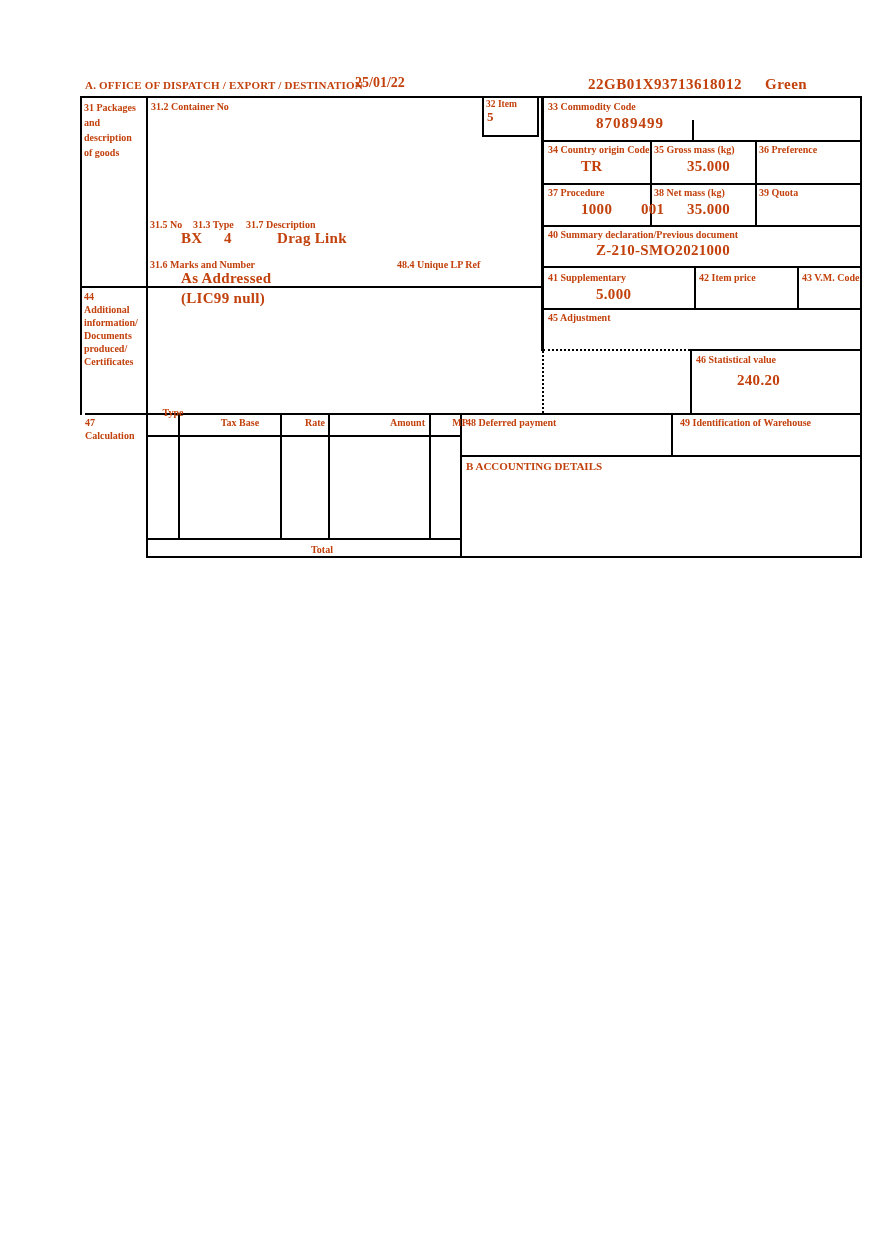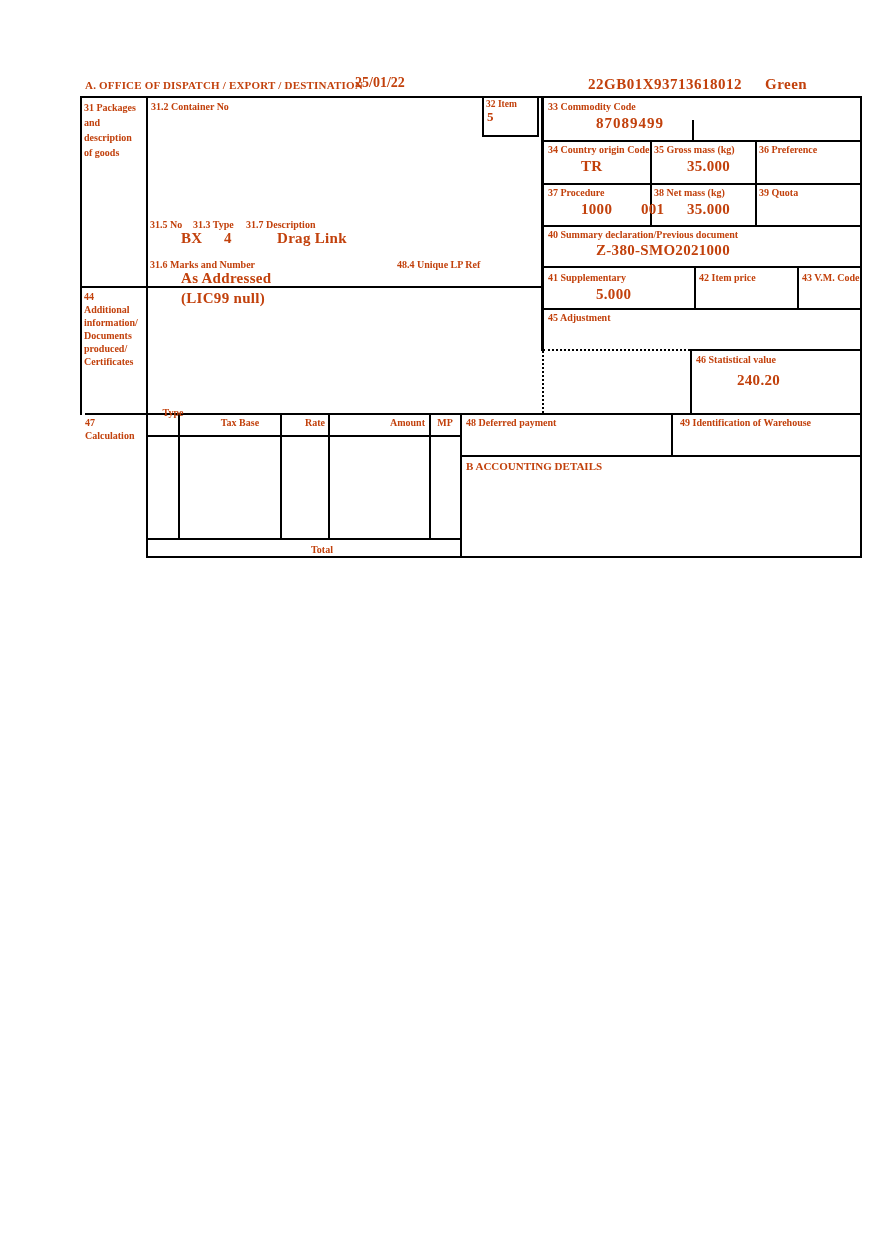--- a/index.html
+++ b/index.html
@@ -102,39 +102,39 @@
   <div class="lbl" style="left:759px;top:144px;">36 Preference</div>
 
   <div class="lbl" style="left:548px;top:187px;">37 Procedure</div>
   <div class="val" style="left:550px;top:201px;">1000</div>
   <div class="val" style="left:610px;top:201px;">001</div>
   <div class="lbl" style="left:654px;top:187px;">38 Net mass (kg)</div>
   <div class="val" style="left:656px;top:201px;">35.000</div>
   <div class="lbl" style="left:759px;top:187px;">39 Quota</div>
 
   <div class="lbl" style="left:548px;top:229px;">40 Summary declaration/Previous document</div>
-  <div class="val" style="left:565px;top:242px;">Z-380-SMO2021000</div>
+  <div class="val" style="left:565px;top:242px;">Z-210-SMO2021000</div>
 
   <div class="lbl" style="left:548px;top:272px;">41 Supplementary</div>
   <div class="val" style="left:565px;top:286px;">5.000</div>
   <div class="lbl" style="left:699px;top:272px;">42 Item price</div>
   <div class="lbl" style="left:802px;top:272px;">43 V.M. Code</div>
 
   <div class="lbl" style="left:548px;top:312px;">45 Adjustment</div>
 
   <div class="lbl" style="left:696px;top:354px;">46 Statistical value</div>
   <div class="val" style="left:706px;top:372px;">240.20</div>
 
   <div class="lbl" style="left:85px;top:416px;line-height:13px;">47
 Calculation</div>
   <div class="colhead" style="left:147px;top:407px;width:52px;text-align:center;">Type</div>
   <div class="colhead" style="left:180px;top:417px;width:120px;text-align:center;">Tax Base</div>
   <div class="colhead" style="left:281px;top:417px;width:44px;text-align:right;">Rate</div>
   <div class="colhead" style="left:329px;top:417px;width:96px;text-align:right;">Amount</div>
-  <div class="colhead" style="left:430px;top:417px;width:30px;text-align:center;">MP</div>
+  <div class="colhead" style="left:445px;top:417px;width:30px;text-align:center;">MP</div>
   <div class="colhead" style="left:146px;top:544px;width:316px;text-align:center;padding-left:36px;box-sizing:border-box;">Total</div>
 
   <div class="lbl" style="left:466px;top:417px;">48 Deferred payment</div>
   <div class="lbl" style="left:680px;top:417px;">49 Identification of Warehouse</div>
 
   <div class="lbl" style="left:466px;top:460px;font-size:11px;">B ACCOUNTING DETAILS</div>
 
 </div>
 
 </body></html>

